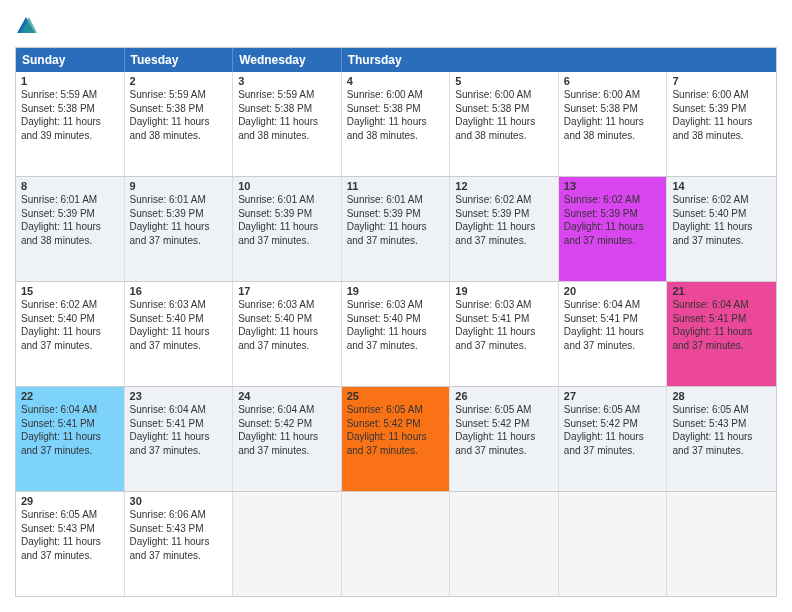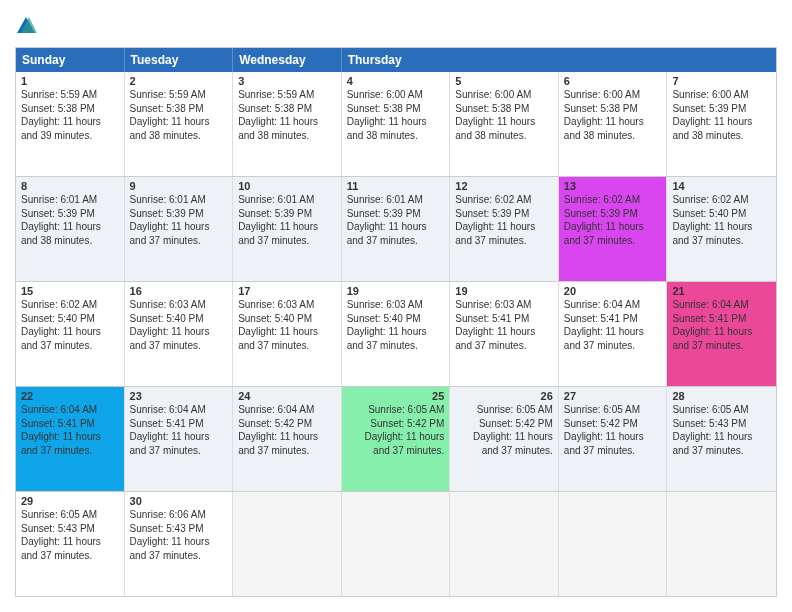--- a/index.html
+++ b/index.html
@@ -282,49 +282,49 @@
           </div>
           <div class="cal-cell" style="background: #ec4899;">
             <span class="day-num">21</span>
             <div class="cell-text" style="white-space: pre-line;">Sunrise: 6:04 AM
 Sunset: 5:41 PM
 Daylight: 11 hours
 and 37 minutes.</div>
           </div>
         </div>
         <div class="cal-row" style="background: rgb(238, 242, 247);">
-          <div class="cal-cell" style="background: #0ea5e9;">
+          <div class="cal-cell" style="background: #7dd3fc;">
             <span class="day-num">22</span>
             <div class="cell-text" style="white-space: pre-line;">Sunrise: 6:04 AM
 Sunset: 5:41 PM
 Daylight: 11 hours
 and 37 minutes.</div>
           </div>
           <div class="cal-cell" style="background: rgb(238, 242, 247);">
             <span class="day-num">23</span>
             <div class="cell-text" style="white-space: pre-line;">Sunrise: 6:04 AM
 Sunset: 5:41 PM
 Daylight: 11 hours
 and 37 minutes.</div>
           </div>
           <div class="cal-cell" style="background: rgb(238, 242, 247);">
             <span class="day-num">24</span>
             <div class="cell-text" style="white-space: pre-line;">Sunrise: 6:04 AM
 Sunset: 5:42 PM
 Daylight: 11 hours
 and 37 minutes.</div>
           </div>
-          <div class="cal-cell" style="background: #86efac; text-align: right;">
+          <div class="cal-cell" style="background: #f97316;">
             <span class="day-num">25</span>
             <div class="cell-text" style="white-space: pre-line;">Sunrise: 6:05 AM
 Sunset: 5:42 PM
 Daylight: 11 hours
 and 37 minutes.</div>
           </div>
-          <div class="cal-cell" style="background: rgb(238, 242, 247); text-align: right;">
+          <div class="cal-cell" style="background: rgb(238, 242, 247);">
             <span class="day-num">26</span>
             <div class="cell-text" style="white-space: pre-line;">Sunrise: 6:05 AM
 Sunset: 5:42 PM
 Daylight: 11 hours
 and 37 minutes.</div>
           </div>
           <div class="cal-cell" style="background: rgb(238, 242, 247);">
             <span class="day-num">27</span>
             <div class="cell-text" style="white-space: pre-line;">Sunrise: 6:05 AM
 Sunset: 5:42 PM

